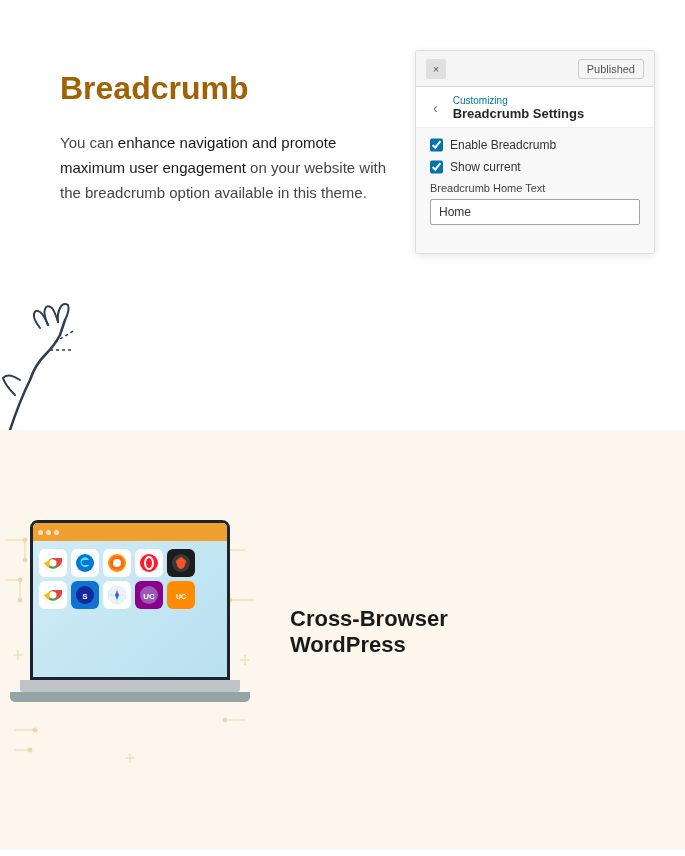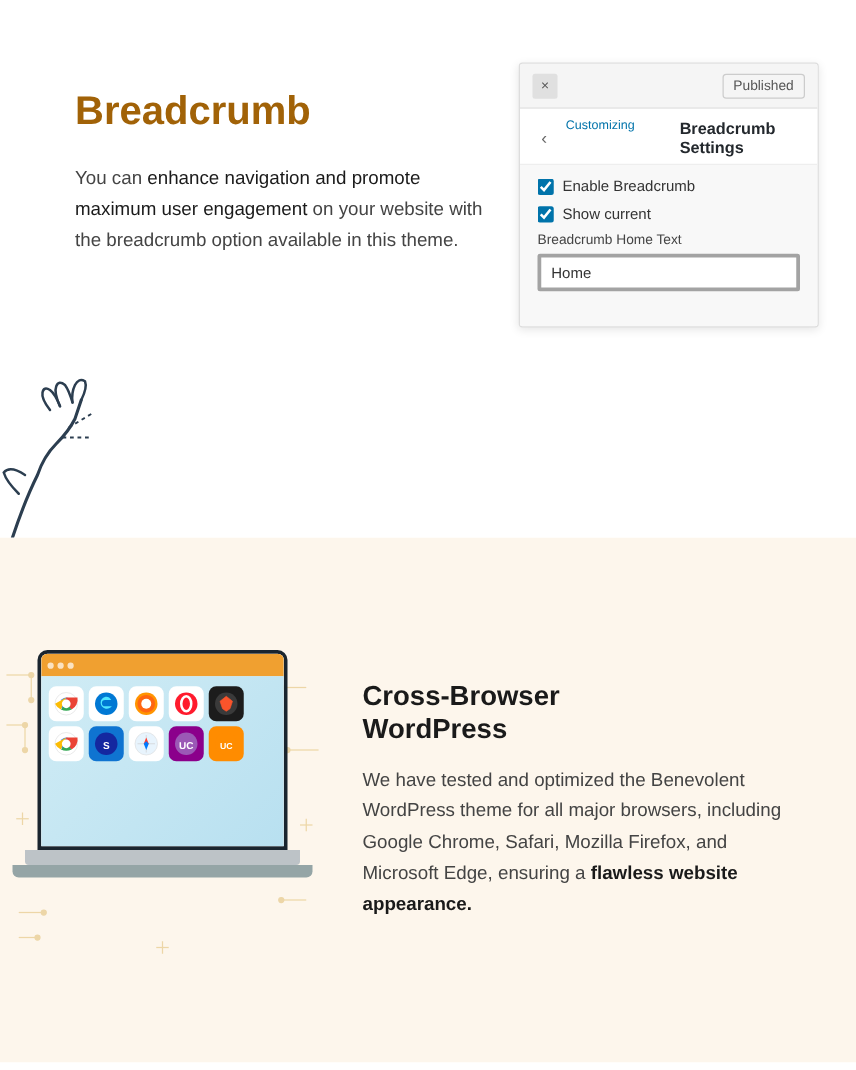--- a/index.html
+++ b/index.html
@@ -105,21 +105,21 @@
     .customizer-back {
       color: #666;
       font-size: 14px;
       margin-right: 10px;
       cursor: pointer;
       padding: 2px 5px;
     }
 
     .customizer-nav-labels {
       display: flex;
-      gap: 36px;
+      flex-direction: column;
     }
 
     .customizer-nav-labels .nav-parent {
       font-size: 10px;
       color: #0073aa;
       text-decoration: none;
     }
 
     .customizer-nav-labels .nav-title {
       font-size: 13px;
@@ -131,21 +131,20 @@
       padding: 10px 14px 16px 14px;
       background: #f8f8f8;
     }
 
     .customizer-field {
       margin-bottom: 12px;
     }
 
     .checkbox-row {
       display: flex;
-      align-items: center;
       margin-bottom: 8px;
     }
 
     .checkbox-row input[type="checkbox"] {
       margin-right: 7px;
       accent-color: #0073aa;
     }
 
     .checkbox-row label {
       font-size: 12px;
@@ -154,21 +153,21 @@
 
     .field-label {
       font-size: 11px;
       color: #444;
       margin-bottom: 5px;
       font-weight: 500;
     }
 
     .field-input {
       width: 100%;
-      border: 3px solid #a3a3a3;
+      border: 1px solid #a3a3a3;
       border-radius: 2px;
       padding: 5px 8px;
       font-size: 12px;
       color: #333;
       background: #fff;
     }
 
     
     .section-crossbrowser {
       background: #fdf6ec;
@@ -490,18 +489,15 @@
       <div class="laptop-base"></div>
       <div class="laptop-bottom"></div>
     </div>
   </div>
 
   <div class="crossbrowser-text">
     <h2>
       <span>Cross-Browser</span><br>
       <span>WordPress</span>
     </h2>
-    <p>
-      <span>We have tested and optimized the Benevolent WordPress theme for all major browsers, including Google Chrome, Safari, Mozilla Firefox, and Microsoft Edge, ensuring a </span><strong>flawless website appearance.</strong><span></span>
-    </p>
   </div>
 
 </section>
 
 </body></html>

